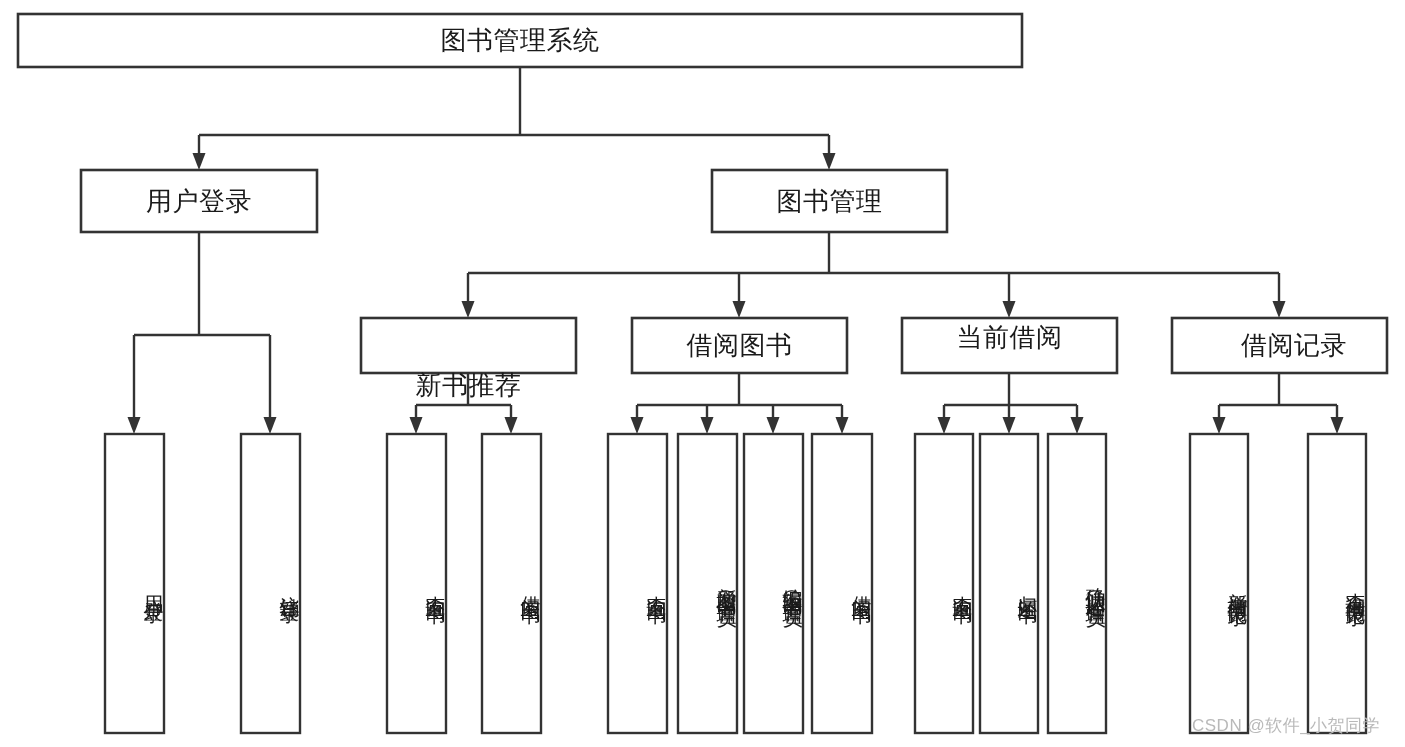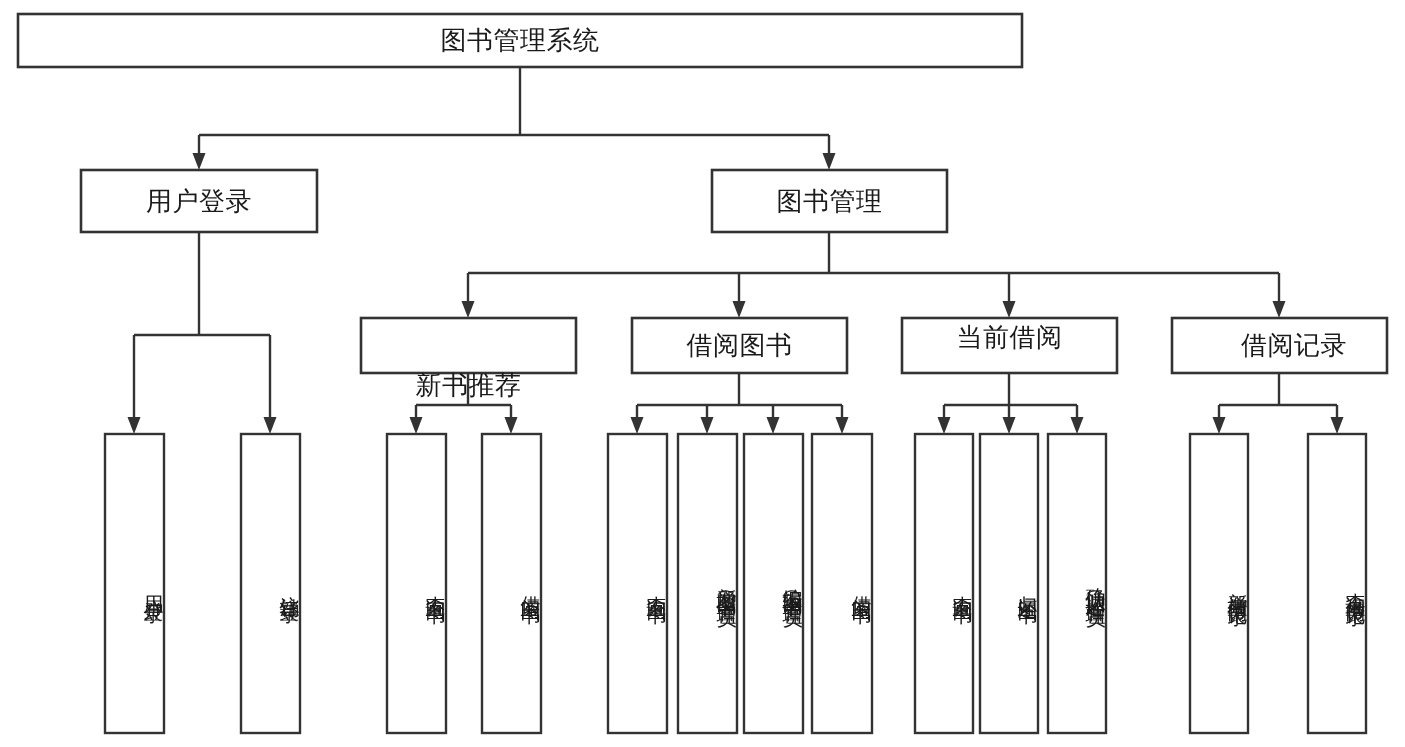--- a/index.html
+++ b/index.html
@@ -177,14 +177,15 @@
       <div class="node-label vert" style="left: 678px; top: 434px; width: 59px; height: 299px; justify-content: center;">新增图书（管理员）</div>
       <div class="node-label vert" style="left: 744px; top: 434px; width: 59px; height: 299px; justify-content: center;">编辑图书（管理员）</div>
       <div class="node-label vert" style="left: 812px; top: 434px; width: 60px; height: 299px; justify-content: center;">借阅图书</div>
       <div class="node-label vert" style="left: 915px; top: 434px; width: 58px; height: 299px; justify-content: center;">查询图书</div>
       <div class="node-label vert" style="left: 980px; top: 434px; width: 58px; height: 299px; justify-content: center;">归还图书</div>
       <div class="node-label vert" style="left: 1048px; top: 434px; width: 58px; height: 299px; justify-content: center;">确认归还（管理员）</div>
       <div class="node-label vert" style="left: 1190px; top: 434px; width: 58px; height: 299px; justify-content: center;">新增借阅记录</div>
       <div class="node-label vert" style="left: 1308px; top: 434px; width: 58px; height: 299px; justify-content: center;">查询借阅记录</div>
     </div>
 
+  <div class="watermark" id="watermark" style="left: 1192px; top: 714px;">CSDN @软件_小贺同学</div>
 
 </div>
 
 </body></html>

